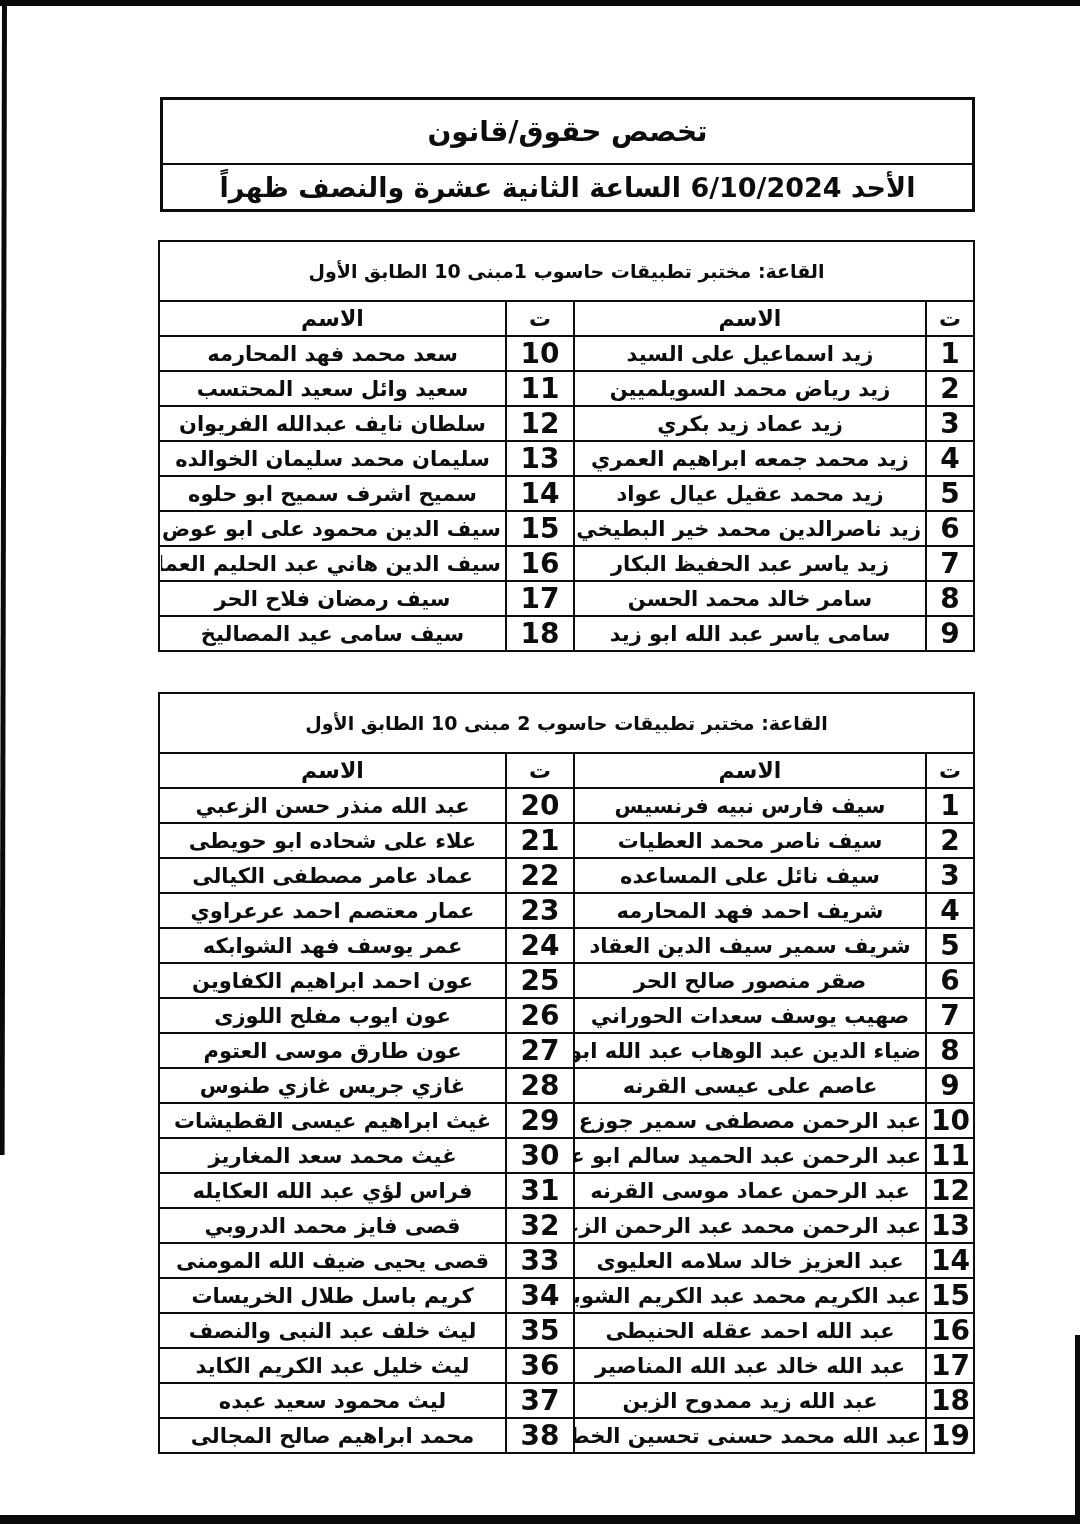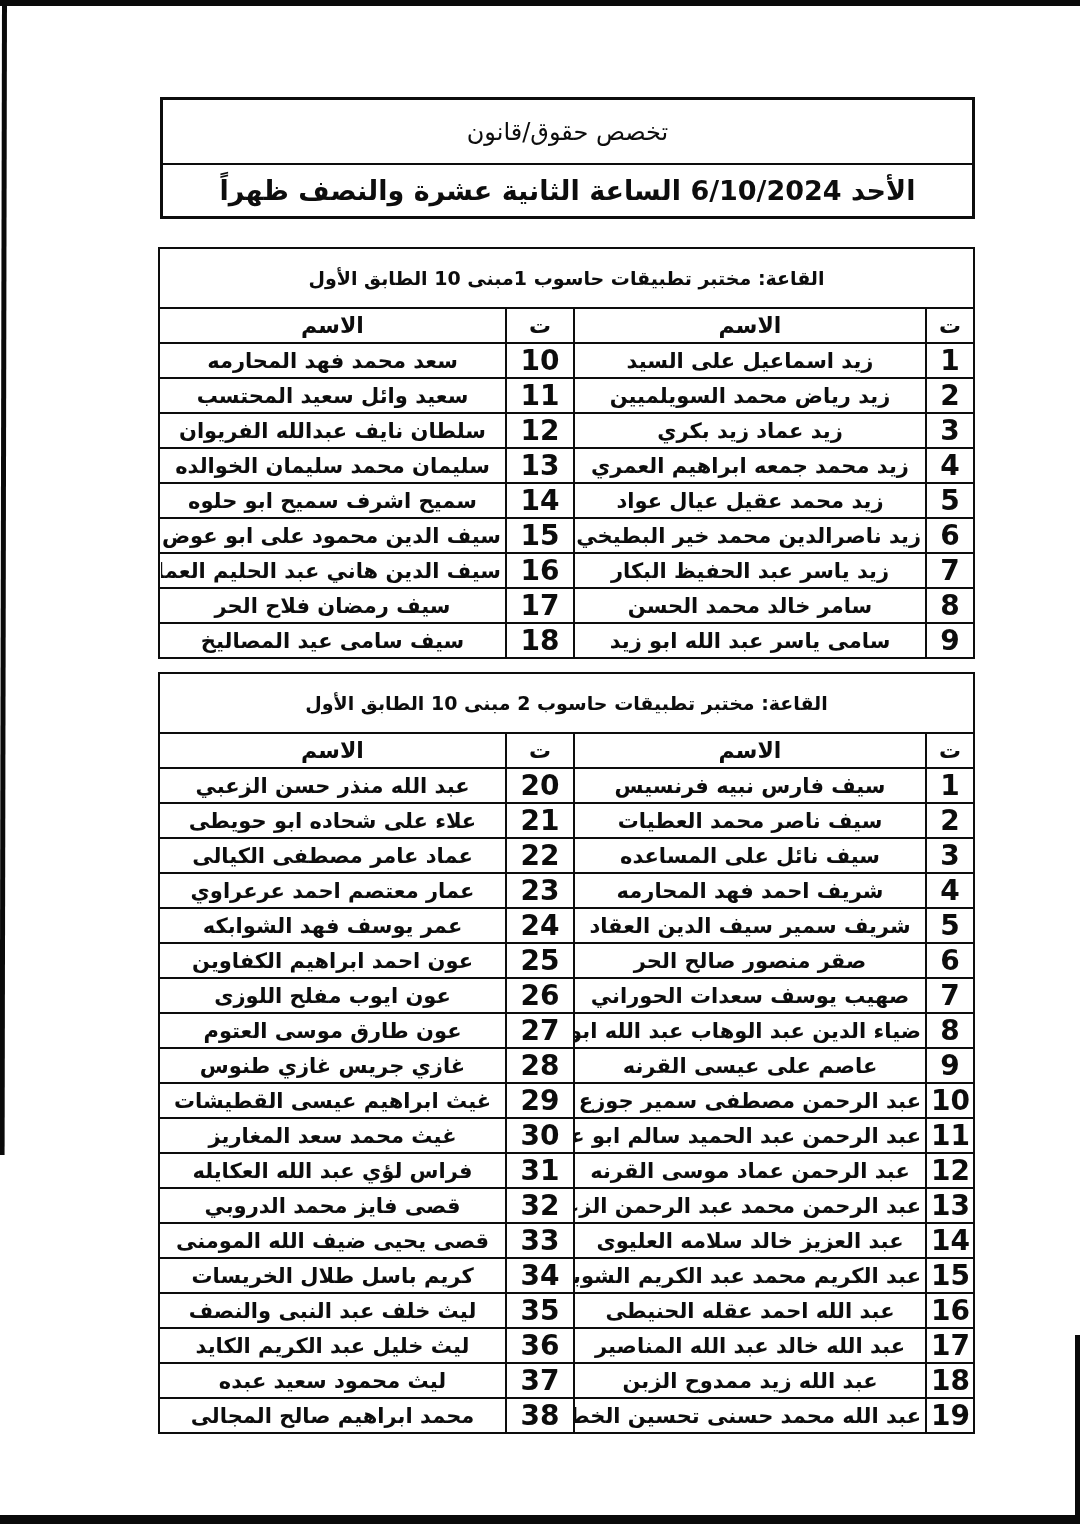--- a/index.html
+++ b/index.html
@@ -32,43 +32,43 @@
   
   .head-box {
     border: 3px solid #0d0d0d;
     background: #fff;
   }
   .head-title {
     height: 63px;
     display: flex;
     align-items: center;
     justify-content: center;
-    font-size: 24px;
-    font-weight: normal;
+    font-size: 28px;
+    font-weight: bold;
     border-bottom: 2px solid #0d0d0d;
     text-align: center;
   }
   .head-date {
-    height: 51px;
+    height: 44px;
     display: flex;
     align-items: center;
     justify-content: center;
     font-size: 27px;
     font-weight: bold;
   }
 
   
   table.roster {
     border-collapse: collapse;
     width: 815px;
     direction: rtl;
     table-layout: fixed;
   }
   .roster-1 { margin-top: 28px; }
-  .roster-2 { margin-top: 13px; }
+  .roster-2 { margin-top: 40px; }
   table.roster th, table.roster td {
     border: 2px solid #0d0d0d;
     padding: 0 4px;
     text-align: center;
     vertical-align: middle;
     overflow: hidden;
     white-space: nowrap;
   }
   th.table-title {
     height: 58px;

